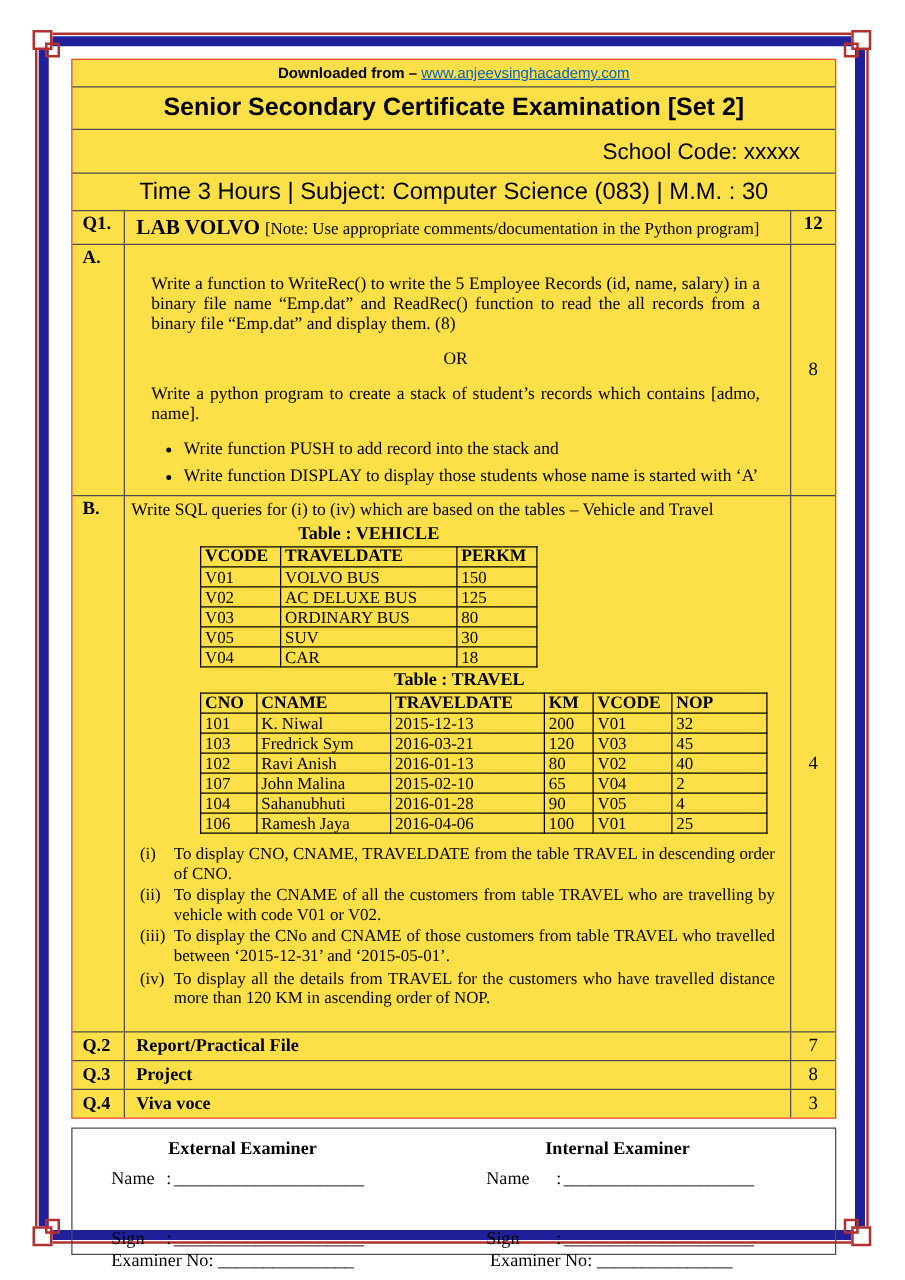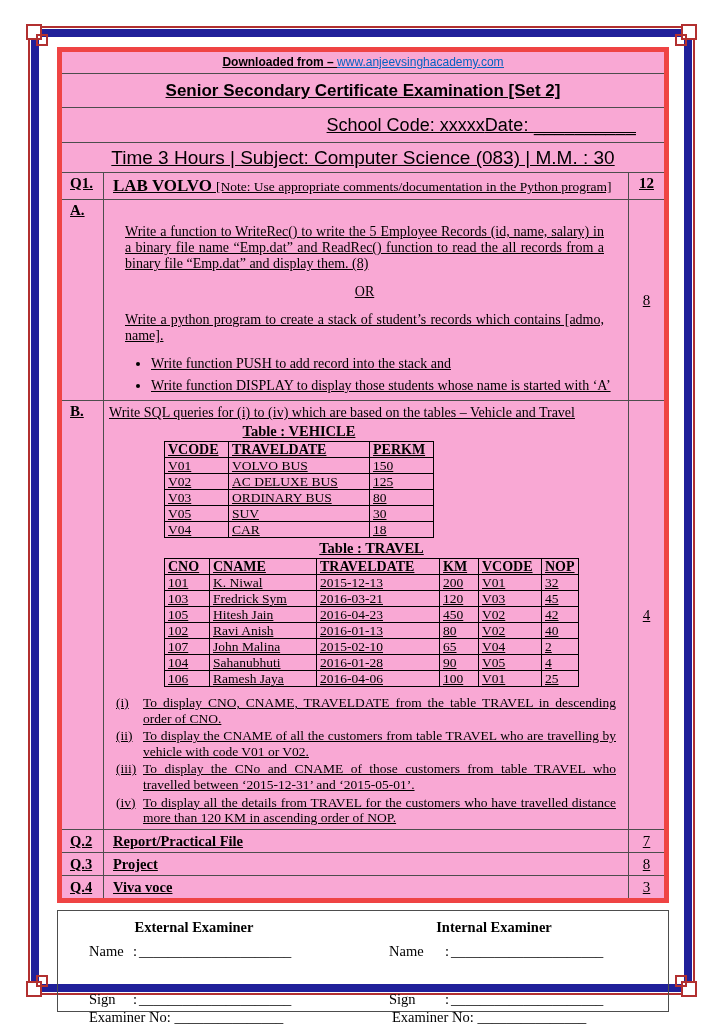--- a/index.html
+++ b/index.html
@@ -16,29 +16,29 @@
                   border:2px solid #b23030;background:#fff;}
   .corner::after{content:"";position:absolute;left:10px;top:10px;width:8px;height:8px;
                  border:2px solid #b23030;}
   .corner.tl{left:26px;top:24px;}
   .corner.tr{right:27px;top:24px;transform:scaleX(-1);}
   .corner.bl{left:26px;bottom:27px;transform:scaleY(-1);}
   .corner.br{right:27px;bottom:27px;transform:scale(-1,-1);}
 
   
   .doc-col{position:absolute;left:57px;top:47px;width:612px;}
-  .doc{border:5px solid #ef4444;background:#f9a8d4;text-decoration:underline;}
+  .doc{border:1px solid #ef4444;background:#fde047;}
   .row{border-top:1px solid #4d4d4d;}
   .row.first{border-top:none;}
 
   .r-downloaded{height:21px;line-height:21px;text-align:center;font-size:12px;}
   .dl-prefix{font-weight:bold;font-family:"Liberation Sans",sans-serif;}
   .dl-link{color:#0563c1;text-decoration:underline;font-family:"Liberation Sans",sans-serif;cursor:pointer;}
 
-  .r-title{height:33px;line-height:33px;text-align:center;font-size:17px;font-weight:bold;
+  .r-title{height:33px;line-height:33px;text-align:center;font-size:20px;font-weight:bold;
            font-family:"Liberation Sans",sans-serif;}
 
   .r-school{height:34px;line-height:34px;display:flex;justify-content:flex-end;
             padding:0 28px 0 27px;font-size:18px;font-family:"Liberation Sans",sans-serif;}
   .date-wrap{letter-spacing:0.2px;}
 
   .r-time{height:29px;line-height:29px;text-align:center;font-size:19px;
           font-family:"Liberation Sans",sans-serif;}
 
   
@@ -68,21 +68,21 @@
   .tbl-title.travel{width:415px;}
   .tbl{border-collapse:collapse;margin-left:55px;font-size:13.5px;
        font-family:"Liberation Serif",serif;}
   .tbl th,.tbl td{border:1px solid #000;height:15px;line-height:15px;
                   padding:0 3px;text-align:left;font-size:13.5px;}
   .tbl th{font-weight:bold;font-size:14px;}
   .tbl-vehicle{width:270px;}
   .tbl-vehicle th:nth-child(1),.tbl-vehicle td:nth-child(1){width:57px;}
   .tbl-vehicle th:nth-child(2),.tbl-vehicle td:nth-child(2){width:134px;}
   .tbl-vehicle td:nth-child(3){text-align:left;}
-  .tbl-travel{width:415px;}
+  .tbl-travel{width:454px;}
   .tbl-travel th:nth-child(1),.tbl-travel td:nth-child(1){width:38px;}
   .tbl-travel th:nth-child(2),.tbl-travel td:nth-child(2){width:100px;}
   .tbl-travel th:nth-child(3),.tbl-travel td:nth-child(3){width:116px;}
   .tbl-travel th:nth-child(4),.tbl-travel td:nth-child(4){width:32px;}
   .tbl-travel th:nth-child(5),.tbl-travel td:nth-child(5){width:56px;}
 
   .queries{margin-top:8px;}
   .query{display:flex;font-size:13.5px;line-height:15.6px;margin-bottom:2px;}
   .qno{flex:0 0 34px;padding-left:7px;box-sizing:border-box;}
   .qtext{flex:1;text-align:justify;padding-right:2px;}
@@ -122,21 +122,20 @@
     <div class="doc">
 
       <div class="row first r-downloaded">
         <span class="dl-prefix">Downloaded from – </span><a class="dl-link" href="#">www.anjeevsinghacademy.com</a>
       </div>
 
       <div class="row r-title">Senior Secondary Certificate Examination [Set 2]</div>
 
       <div class="row r-school">
         <span>School Code: xxxxx</span>
-        <span class="date-wrap"><span>Date: </span><span>__________</span></span>
       </div>
 
       <div class="row r-time">Time 3 Hours | Subject: Computer Science (083) | M.M. : 30</div>
 
       <div class="row qrow">
         <div class="col-no">Q1.</div>
         <div class="col-body q1-body">
           <span class="q1-title">LAB VOLVO</span>
           <span class="q1-note">[Note: Use appropriate comments/documentation in the Python program]</span>
         </div>
@@ -219,28 +218,20 @@
                   <td>V01</td>
                   <td>32</td>
                 </tr>
                 <tr>
                   <td>103</td>
                   <td>Fredrick Sym</td>
                   <td>2016-03-21</td>
                   <td>120</td>
                   <td>V03</td>
                   <td>45</td>
-                </tr>
-                <tr>
-                  <td>105</td>
-                  <td>Hitesh Jain</td>
-                  <td>2016-04-23</td>
-                  <td>450</td>
-                  <td>V02</td>
-                  <td>42</td>
                 </tr>
                 <tr>
                   <td>102</td>
                   <td>Ravi Anish</td>
                   <td>2016-01-13</td>
                   <td>80</td>
                   <td>V02</td>
                   <td>40</td>
                 </tr>
                 <tr>

